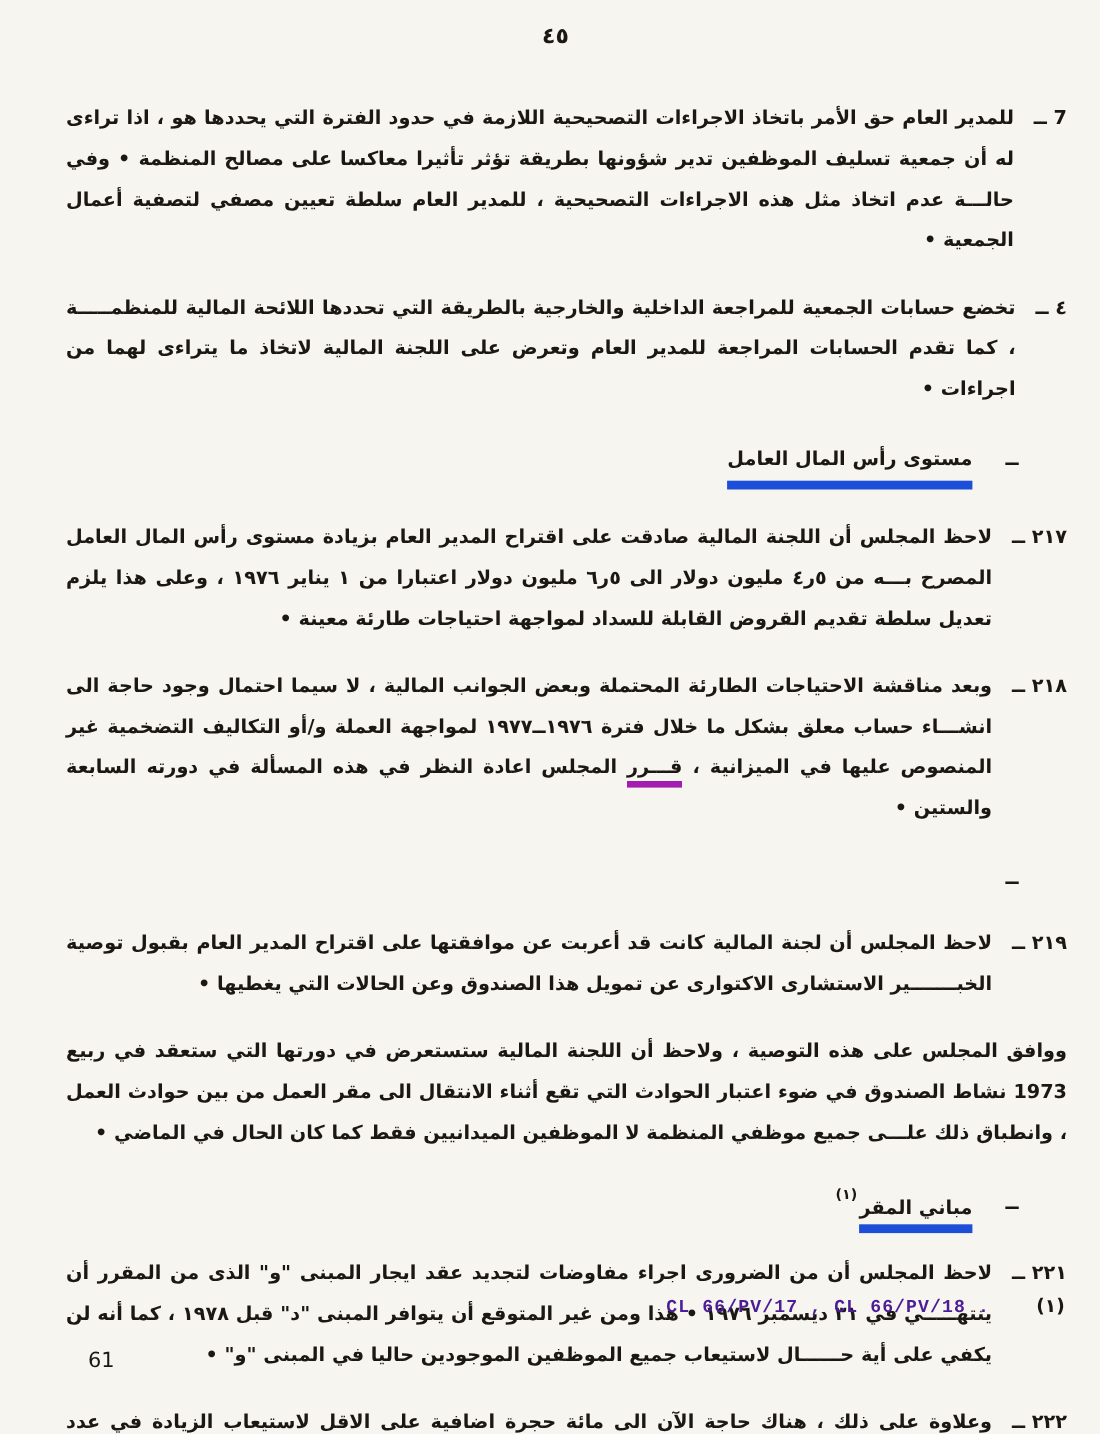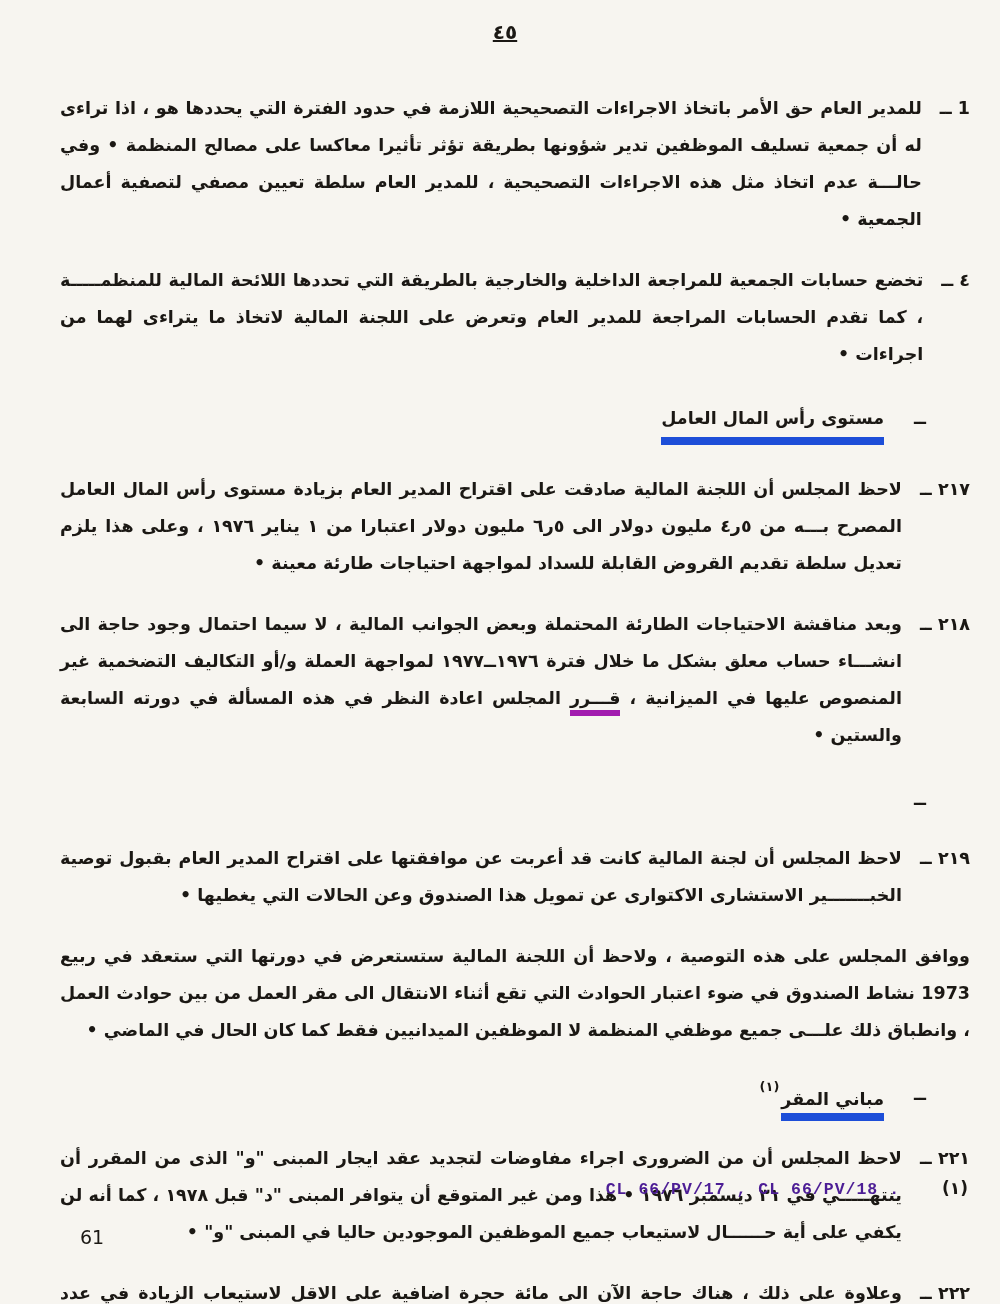--- a/index.html
+++ b/index.html
@@ -12,21 +12,20 @@
     padding:16px 30px 0 40px;
     font-family:"DejaVu Sans", sans-serif;
     color:#1b1814;
     overflow:hidden;
   }
   .pagenum-top {
     text-align:center;
     font-size:20px; font-weight:700;
     letter-spacing:3px;
     margin:4px 0 46px 0;
-    text-decoration:underline;
   }
   .doc-body { direction:rtl; }
   .para {
     display:flex; gap:18px;
     margin:0 0 24px 0;
     font-size:17.5px; font-weight:700;
     line-height:37px;
   }
   .para-num { white-space:nowrap; }
   .para-text { flex:1; text-align:justify;margin-left:20px; }
@@ -70,21 +69,21 @@
 </head>
 <body>
 
 <div class="page">
 
   <div class="pagenum-top">٤٥</div>
 
   <div class="doc-body">
 
     <div class="para">
-      <span class="para-num">1 ــ</span>
+      <span class="para-num">7 ــ</span>
       <span class="para-text">للمدير العام حق الأمر باتخاذ الاجراءات التصحيحية اللازمة في حدود الفترة التي يحددها هو ، اذا تراءى له أن جمعية تسليف الموظفين تدير شؤونها بطريقة تؤثر تأثيرا معاكسا على مصالح المنظمة •  وفي حالـــة عدم اتخاذ مثل هذه الاجراءات التصحيحية ، للمدير العام سلطة تعيين مصفي لتصفية أعمال الجمعية •</span>
     </div>
 
     <div class="para">
       <span class="para-num">٤ ــ</span>
       <span class="para-text">تخضع حسابات الجمعية للمراجعة الداخلية والخارجية بالطريقة التي تحددها اللائحة المالية للمنظمـــــة ، كما تقدم الحسابات المراجعة للمدير العام وتعرض على اللجنة المالية لاتخاذ ما يتراءى لهما من اجراءات •</span>
     </div>
 
     <div class="heading">
       <span>ــ</span>

